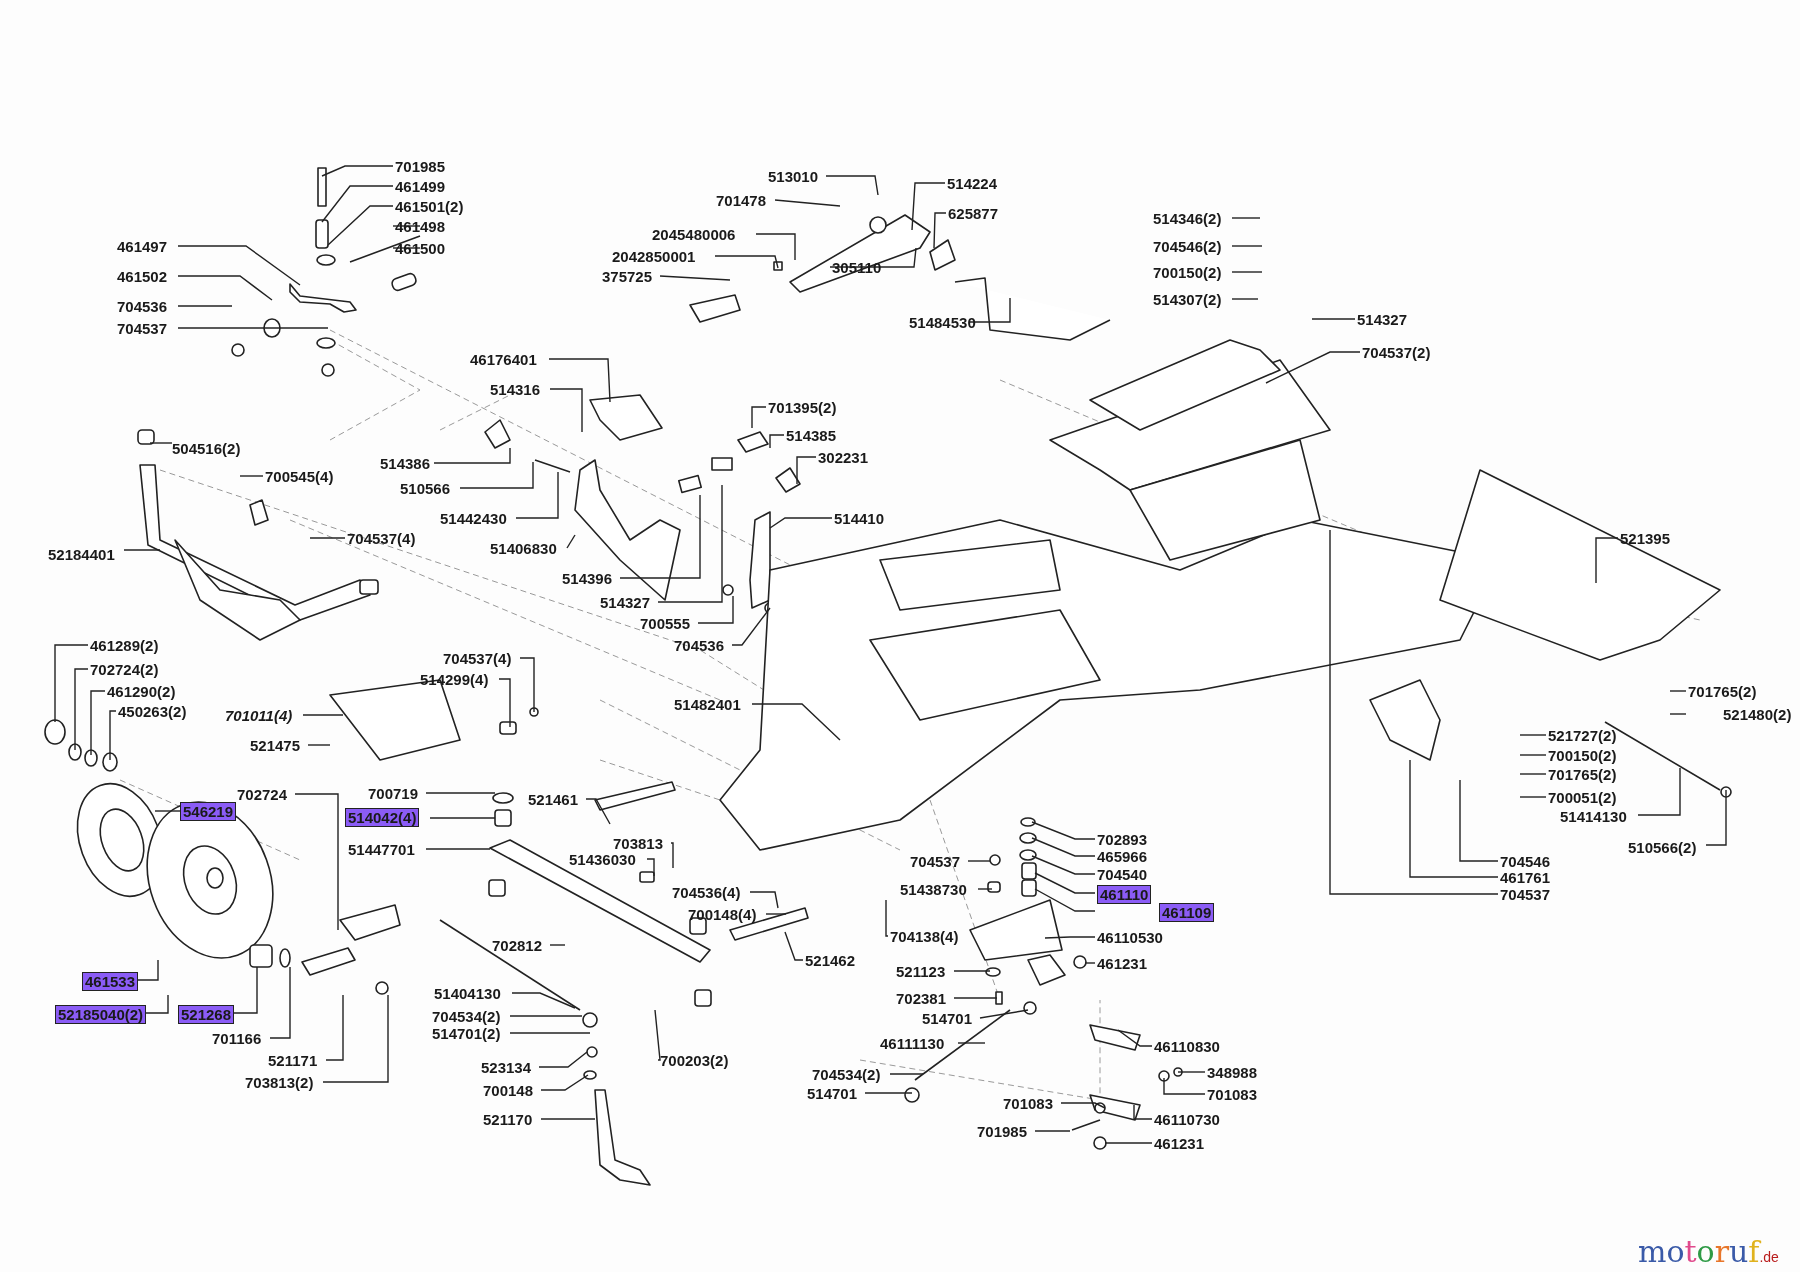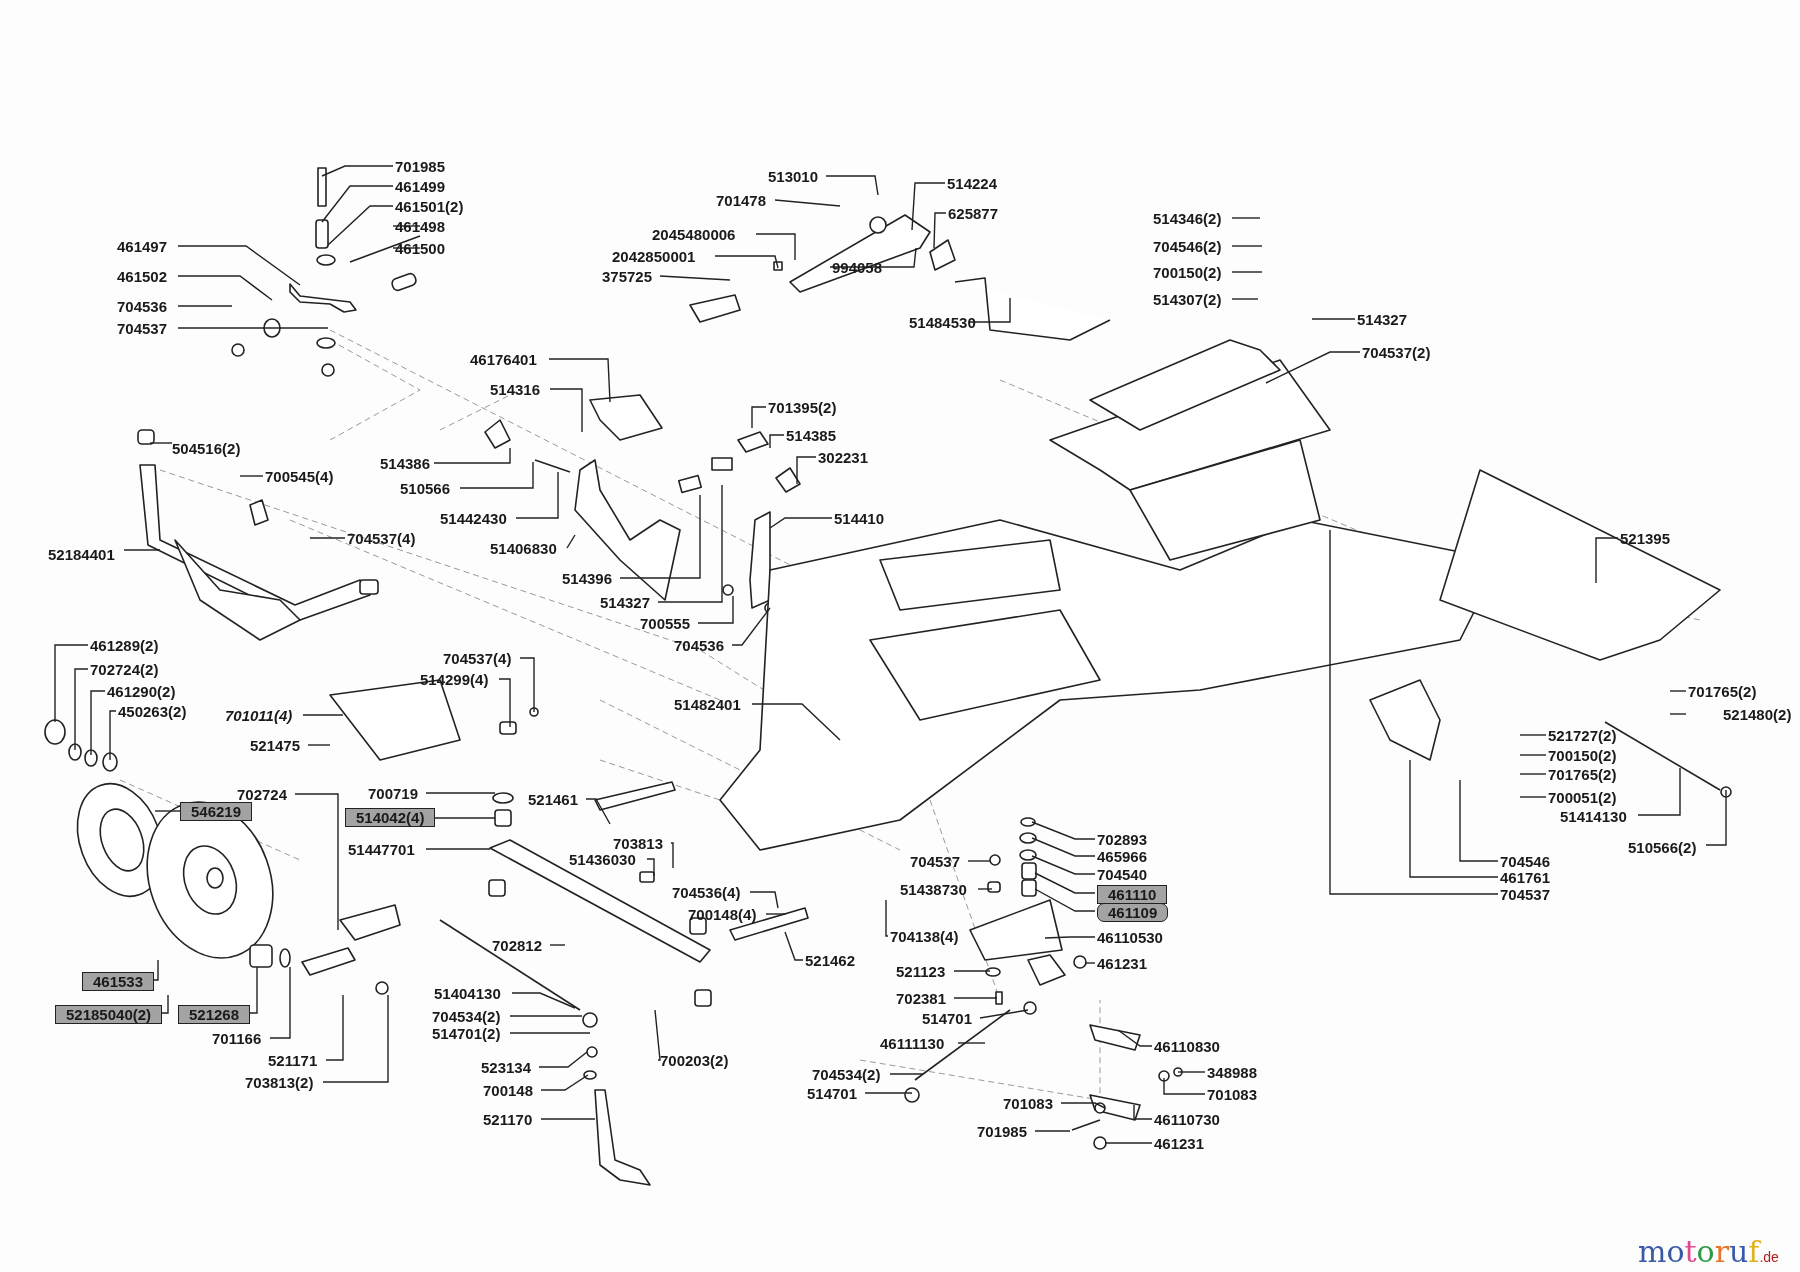--- a/index.html
+++ b/index.html
@@ -1,19 +1,19 @@
 <!DOCTYPE html>
 <html><head>
 <meta charset="utf-8">
 <style>
   html,body{margin:0;padding:0;background:#fdfdfd;}
   #canvas{position:relative;width:1800px;height:1272px;overflow:hidden;background:#fdfdfd;font-family:"Liberation Sans",sans-serif;}
   svg#drawing{position:absolute;left:0;top:0;width:1800px;height:1272px;}
   .lbl{position:absolute;font-family:"Liberation Sans",sans-serif;font-weight:bold;font-size:15px;color:#1a1a1a;line-height:17px;white-space:nowrap;cursor:pointer;}
-  .lbl.boxed{border:1.5px solid #222;padding:0 10px;background:#a3a3a3;}
+  .lbl.boxed{border:1.5px solid #222;padding:0 2px;background:#8b5cf6;}
   #logo{position:absolute;left:1638px;top:1234px;font-family:"DejaVu Serif",serif;font-size:30px;letter-spacing:0px;}
   #logo span{display:inline-block;}
   #logo .tld{font-family:"Liberation Sans",sans-serif;font-size:14px;color:#b91c1c;}
 </style>
 </head>
 <body>
 
 <div id="canvas">
   <svg id="drawing" xmlns="http://www.w3.org/2000/svg" viewBox="0 0 1800 1272">
     <g id="dashed" fill="none" stroke="#9a9a9a" stroke-width="1" stroke-dasharray="6,4">
@@ -250,21 +250,21 @@
       <div class="lbl" style="left: 395px; top: 240px;">461500</div>
       <div class="lbl" style="left: 117px; top: 268px;">461502</div>
       <div class="lbl" style="left: 117px; top: 298px;">704536</div>
       <div class="lbl" style="left: 117px; top: 320px;">704537</div>
       <div class="lbl" style="left: 768px; top: 168px;">513010</div>
       <div class="lbl" style="left: 947px; top: 175px;">514224</div>
       <div class="lbl" style="left: 716px; top: 192px;">701478</div>
       <div class="lbl" style="left: 948px; top: 205px;">625877</div>
       <div class="lbl" style="left: 652px; top: 226px;">2045480006</div>
       <div class="lbl" style="left: 612px; top: 248px;">2042850001</div>
-      <div class="lbl" style="left: 832px; top: 259px;">994058</div>
+      <div class="lbl" style="left: 832px; top: 259px;">305110</div>
       <div class="lbl" style="left: 602px; top: 268px;">375725</div>
       <div class="lbl" style="left: 909px; top: 314px;">51484530</div>
       <div class="lbl" style="left: 1153px; top: 210px;">514346(2)</div>
       <div class="lbl" style="left: 1153px; top: 238px;">704546(2)</div>
       <div class="lbl" style="left: 1153px; top: 264px;">700150(2)</div>
       <div class="lbl" style="left: 1153px; top: 291px;">514307(2)</div>
       <div class="lbl" style="left: 1357px; top: 311px;">514327</div>
       <div class="lbl" style="left: 1362px; top: 344px;">704537(2)</div>
       <div class="lbl" style="left: 470px; top: 351px;">46176401</div>
       <div class="lbl" style="left: 490px; top: 381px;">514316</div>
@@ -308,21 +308,21 @@
       <div class="lbl" style="left: 528px; top: 791px;">521461</div>
       <div class="lbl boxed" style="left: 345px; top: 808px;">514042(4)</div>
       <div class="lbl" style="left: 348px; top: 841px;">51447701</div>
       <div class="lbl" style="left: 613px; top: 835px;">703813</div>
       <div class="lbl" style="left: 569px; top: 851px;">51436030</div>
       <div class="lbl" style="left: 910px; top: 853px;">704537</div>
       <div class="lbl" style="left: 1097px; top: 831px;">702893</div>
       <div class="lbl" style="left: 1097px; top: 848px;">465966</div>
       <div class="lbl" style="left: 1097px; top: 866px;">704540</div>
       <div class="lbl boxed" style="left: 1097px; top: 885px;">461110</div>
-      <div class="lbl boxed" style="left: 1097px; top: 903px; border-radius: 7px;">461109</div>
+      <div class="lbl boxed" style="left: 1159px; top: 903px;">461109</div>
       <div class="lbl" style="left: 900px; top: 881px;">51438730</div>
       <div class="lbl" style="left: 1500px; top: 853px;">704546</div>
       <div class="lbl" style="left: 1500px; top: 869px;">461761</div>
       <div class="lbl" style="left: 1500px; top: 886px;">704537</div>
       <div class="lbl" style="left: 672px; top: 884px;">704536(4)</div>
       <div class="lbl" style="left: 688px; top: 906px;">700148(4)</div>
       <div class="lbl" style="left: 890px; top: 928px;">704138(4)</div>
       <div class="lbl" style="left: 1097px; top: 929px;">46110530</div>
       <div class="lbl" style="left: 492px; top: 937px;">702812</div>
       <div class="lbl" style="left: 805px; top: 952px;">521462</div>

